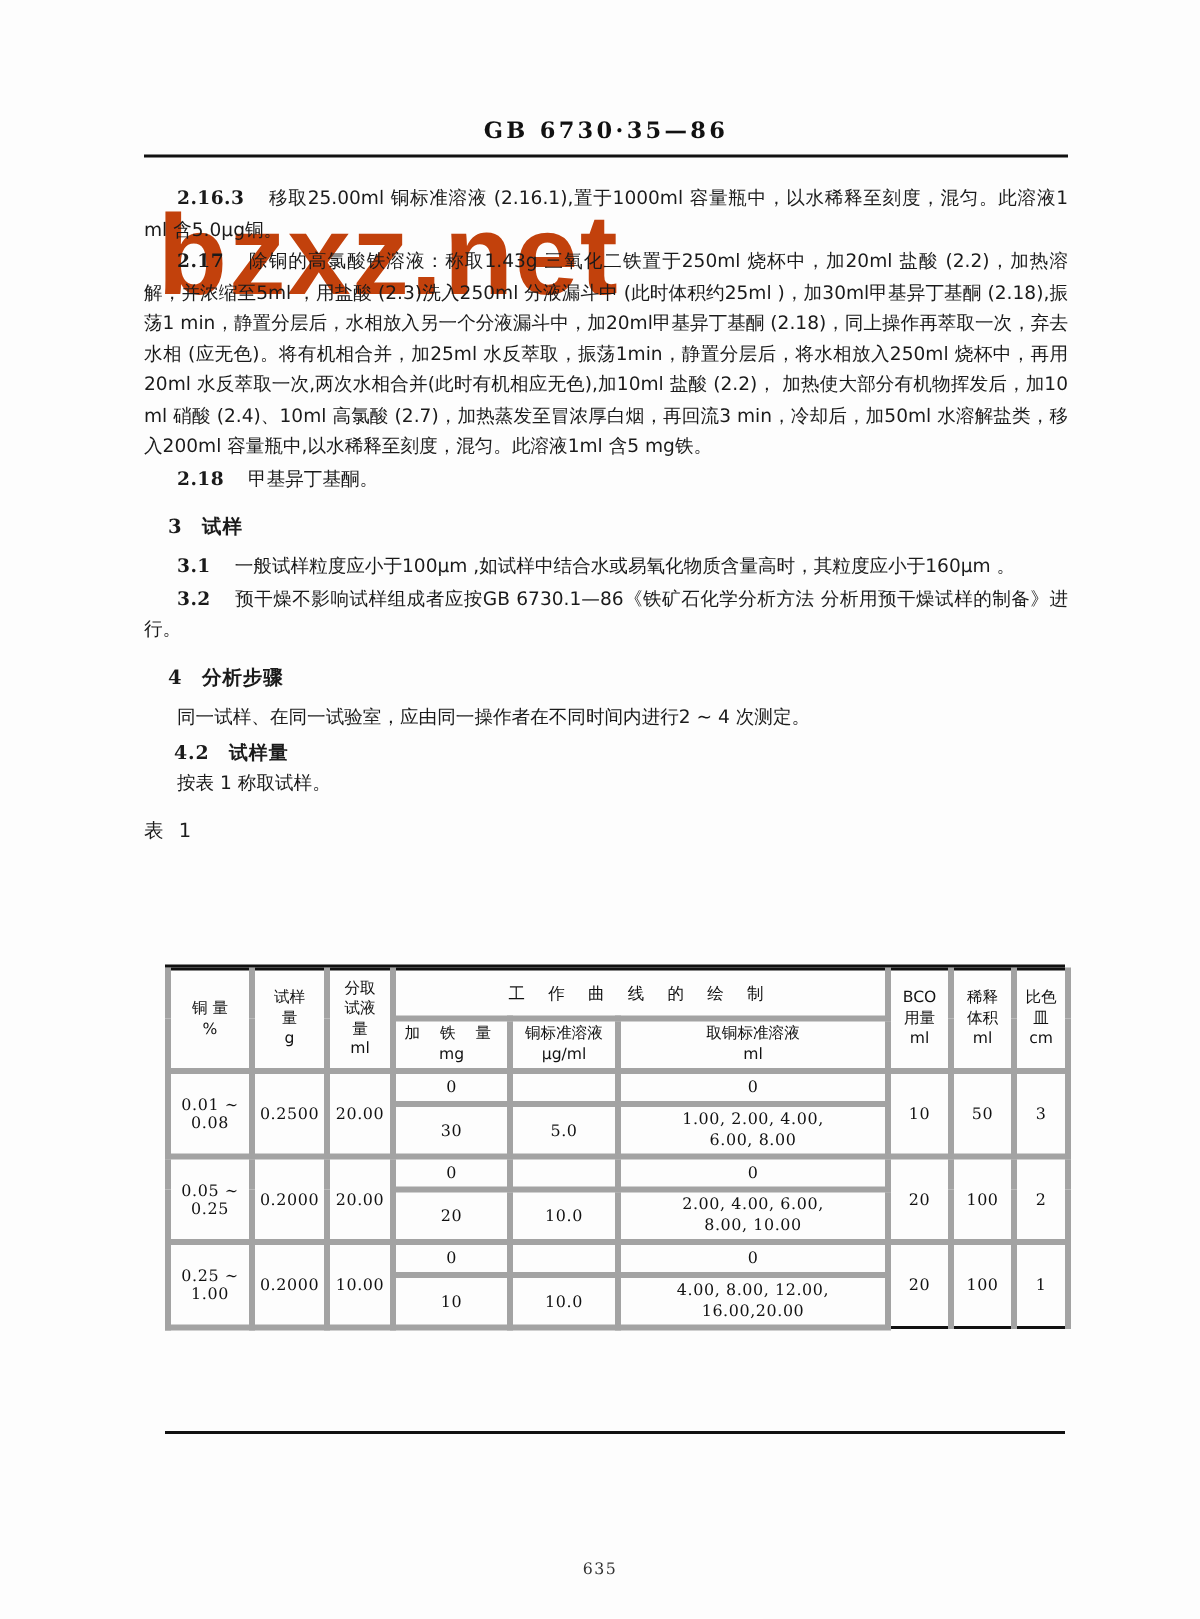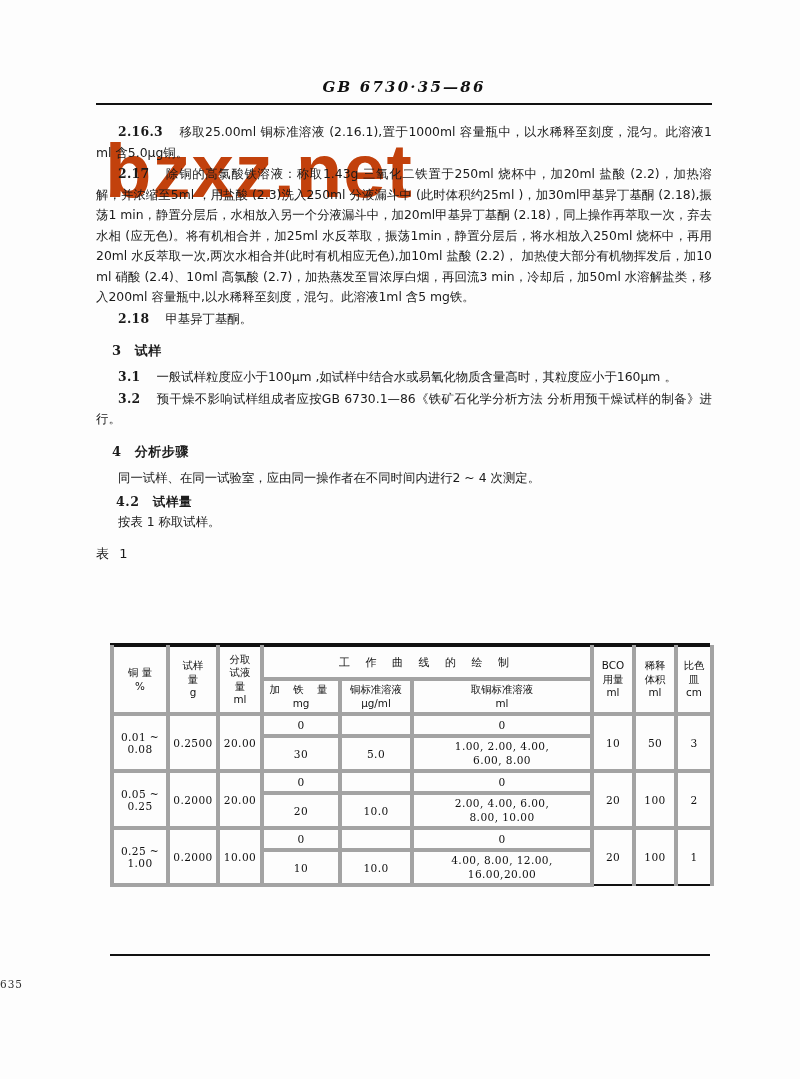--- a/index.html
+++ b/index.html
@@ -48,21 +48,20 @@
     width: 616px;
     z-index: 2;
   }
   .header-title {
     text-align: center;
     font-size: 15px;
     font-weight: 700;
     letter-spacing: 2.2px;
     color: #111;
     font-family: "DejaVu Serif", "Liberation Serif", serif;
-    font-style: italic;
   }
   .header-rule {
     margin-top: 7px;
     border-top: 2.2px solid #111;
   }
 
   
   .content {
     position: absolute;
     left: 96px;
@@ -144,22 +143,22 @@
   }
   .tbl-bot-rule {
     position: absolute; left: 110px; top: 954px; width: 600px;
     border-top: 2.4px solid #111; z-index: 3;
   }
 
   
   .pageno {
     position: absolute;
     left: 0; right: 0;
-    top: 978px;
-    text-align: left;
+    top: 1040px;
+    text-align: center;
     font-size: 10.5px;
     color: #333;
     font-family: "DejaVu Serif","Liberation Serif",serif;
     letter-spacing: 1px;
   }
 </style>
 </head>
 <body>
 
 <div class="page">

